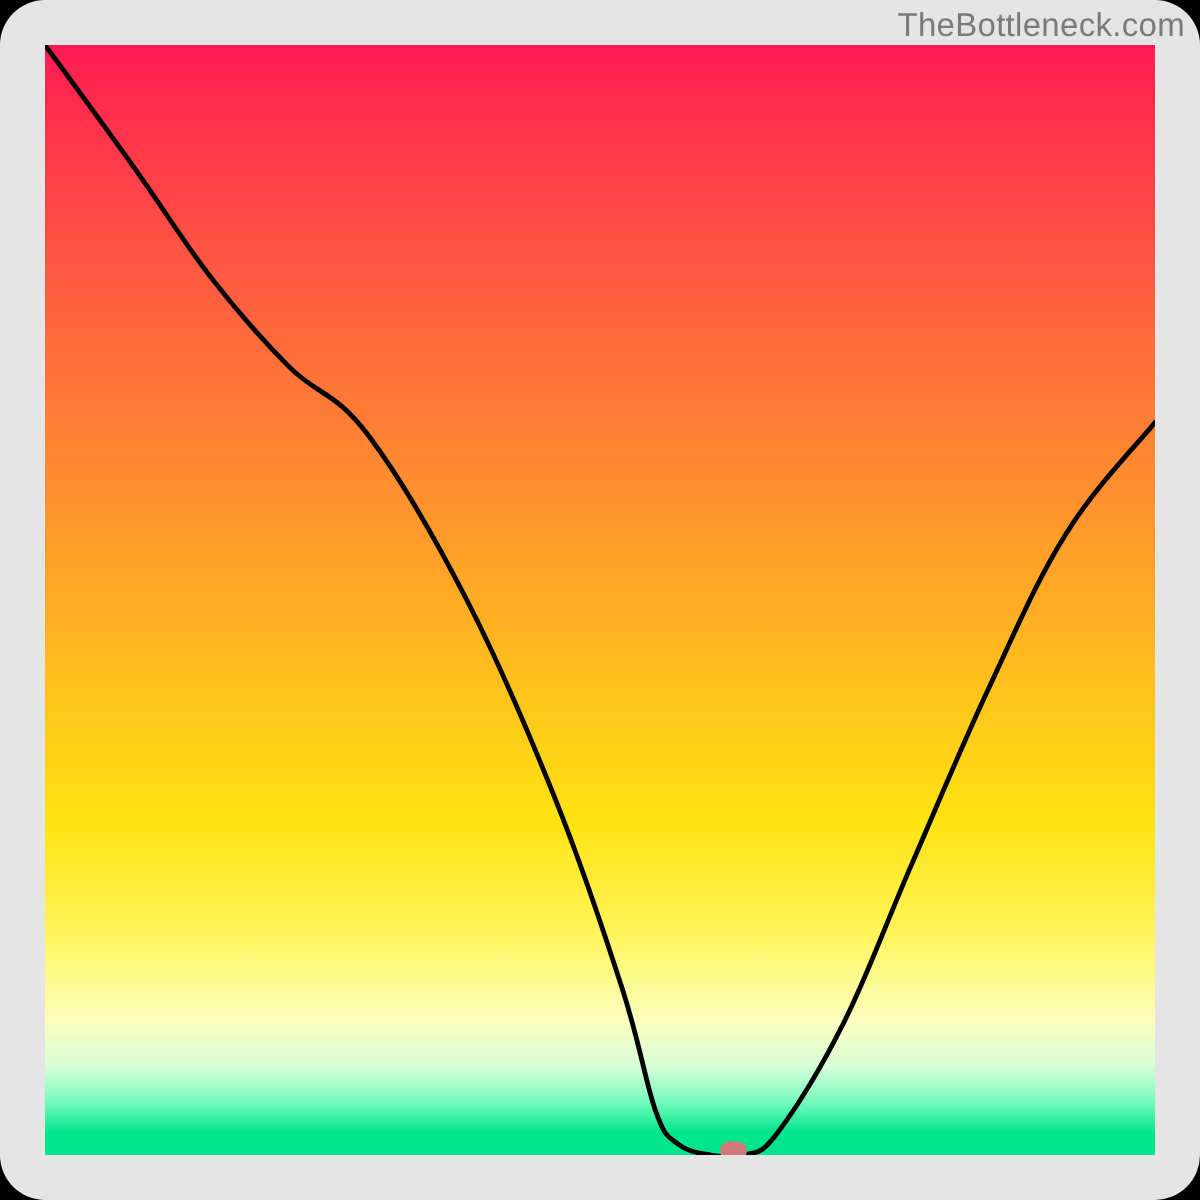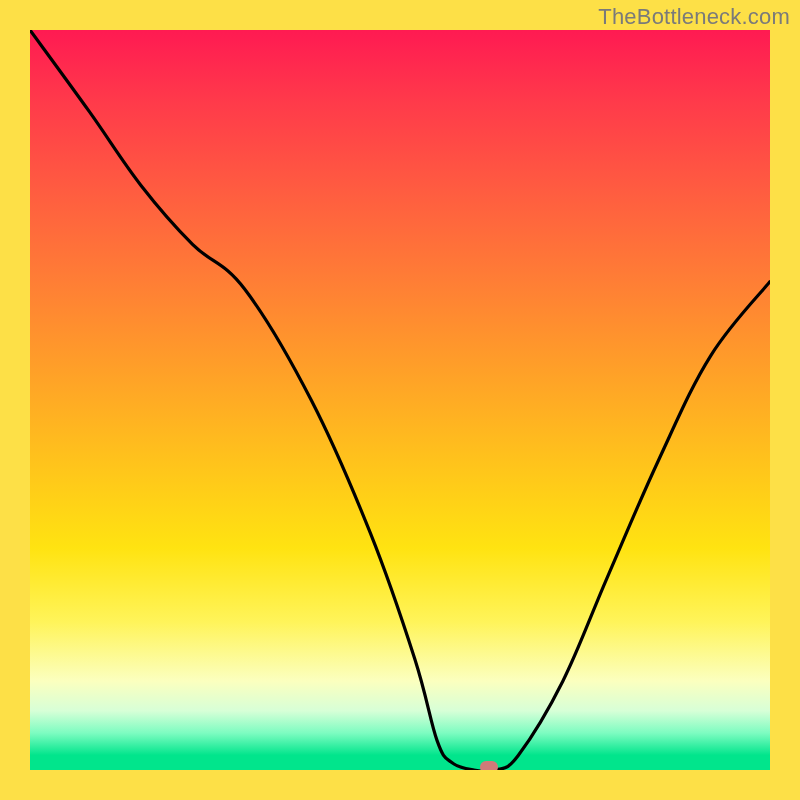--- a/index.html
+++ b/index.html
@@ -8,21 +8,22 @@
     width: 800px;
     height: 800px;
     background: #000;
     overflow: hidden;
     font-family: Arial, Helvetica, sans-serif;
   }
   .frame {
     position: relative;
     width: 800px;
     height: 800px;
-    background: #fde047;
+    background: #e5e5e5;
+    border-radius: 30px;
   }
   .watermark {
     position: absolute;
     top: 4px;
     right: 10px;
     color: #7a7a7a;
     font-size: 22px;
     font-weight: 500;
     letter-spacing: 0.2px;
     z-index: 10;

